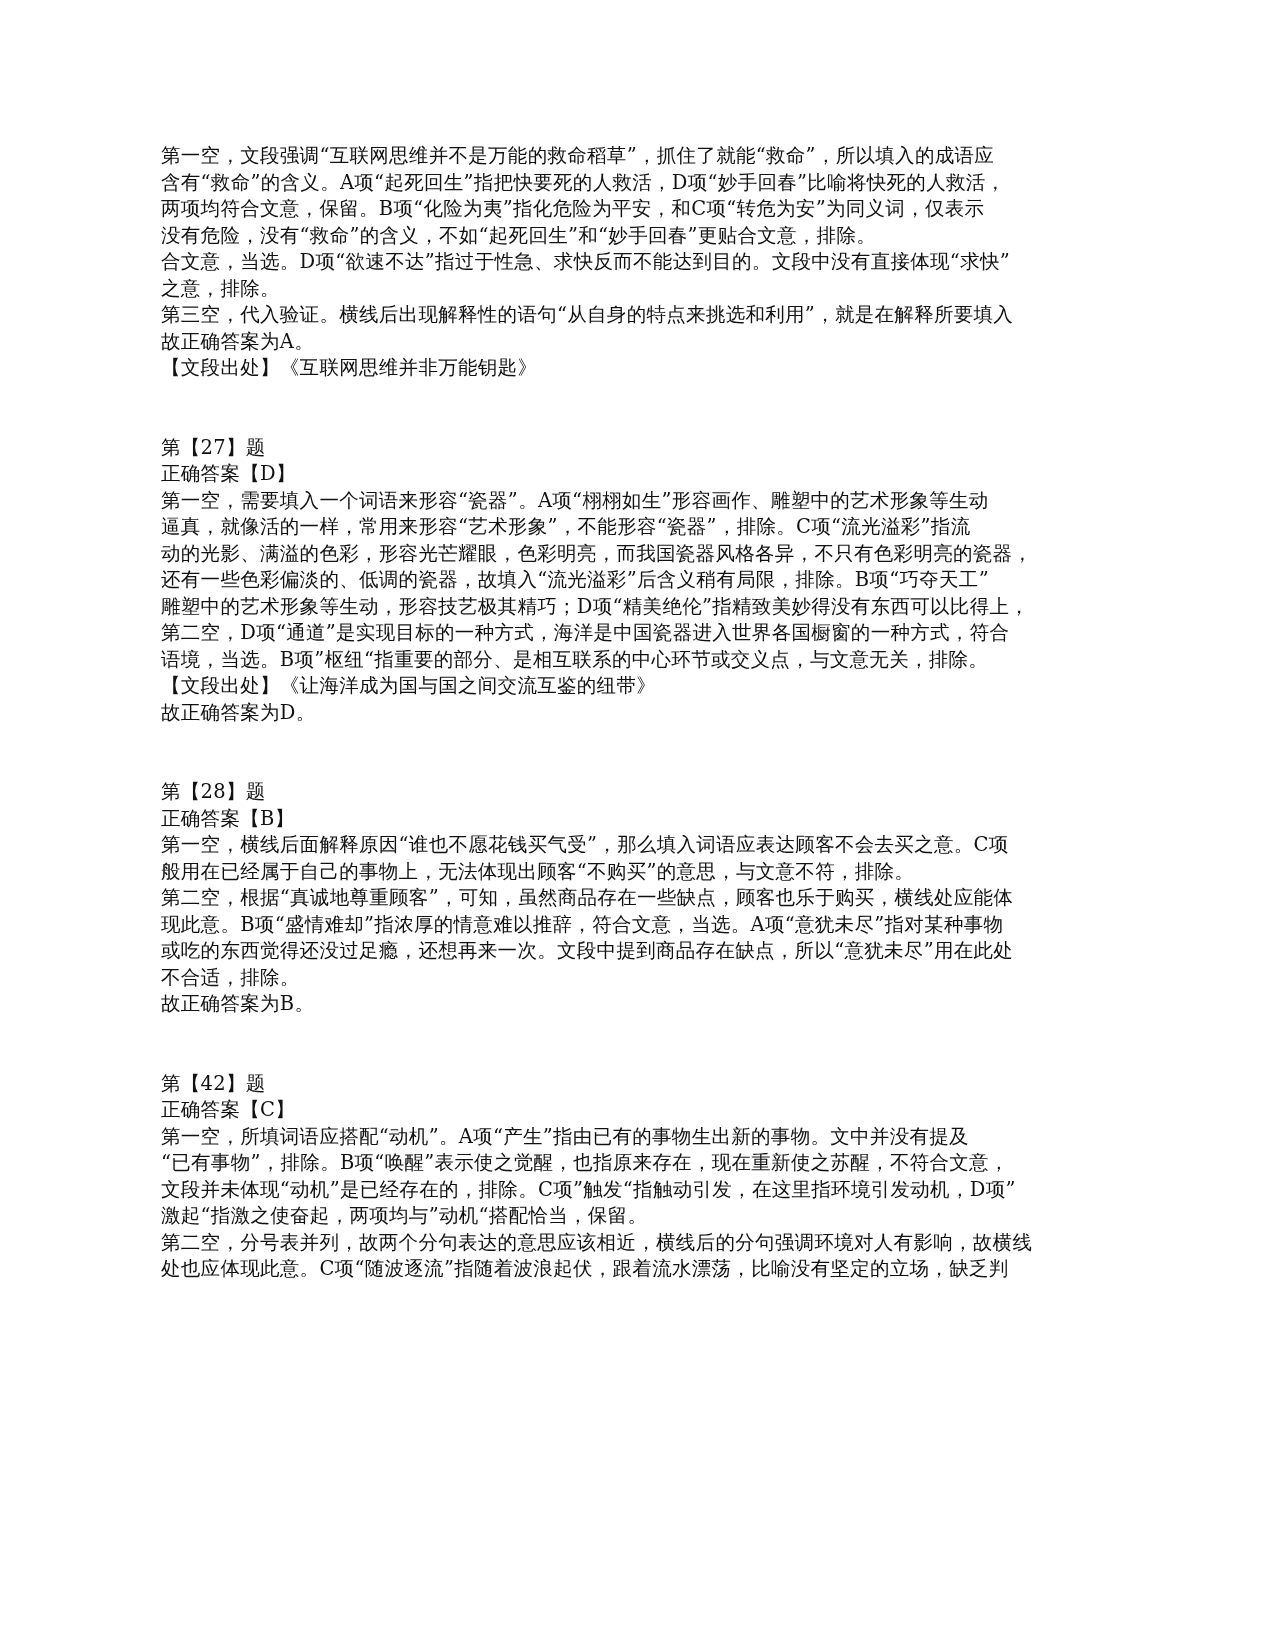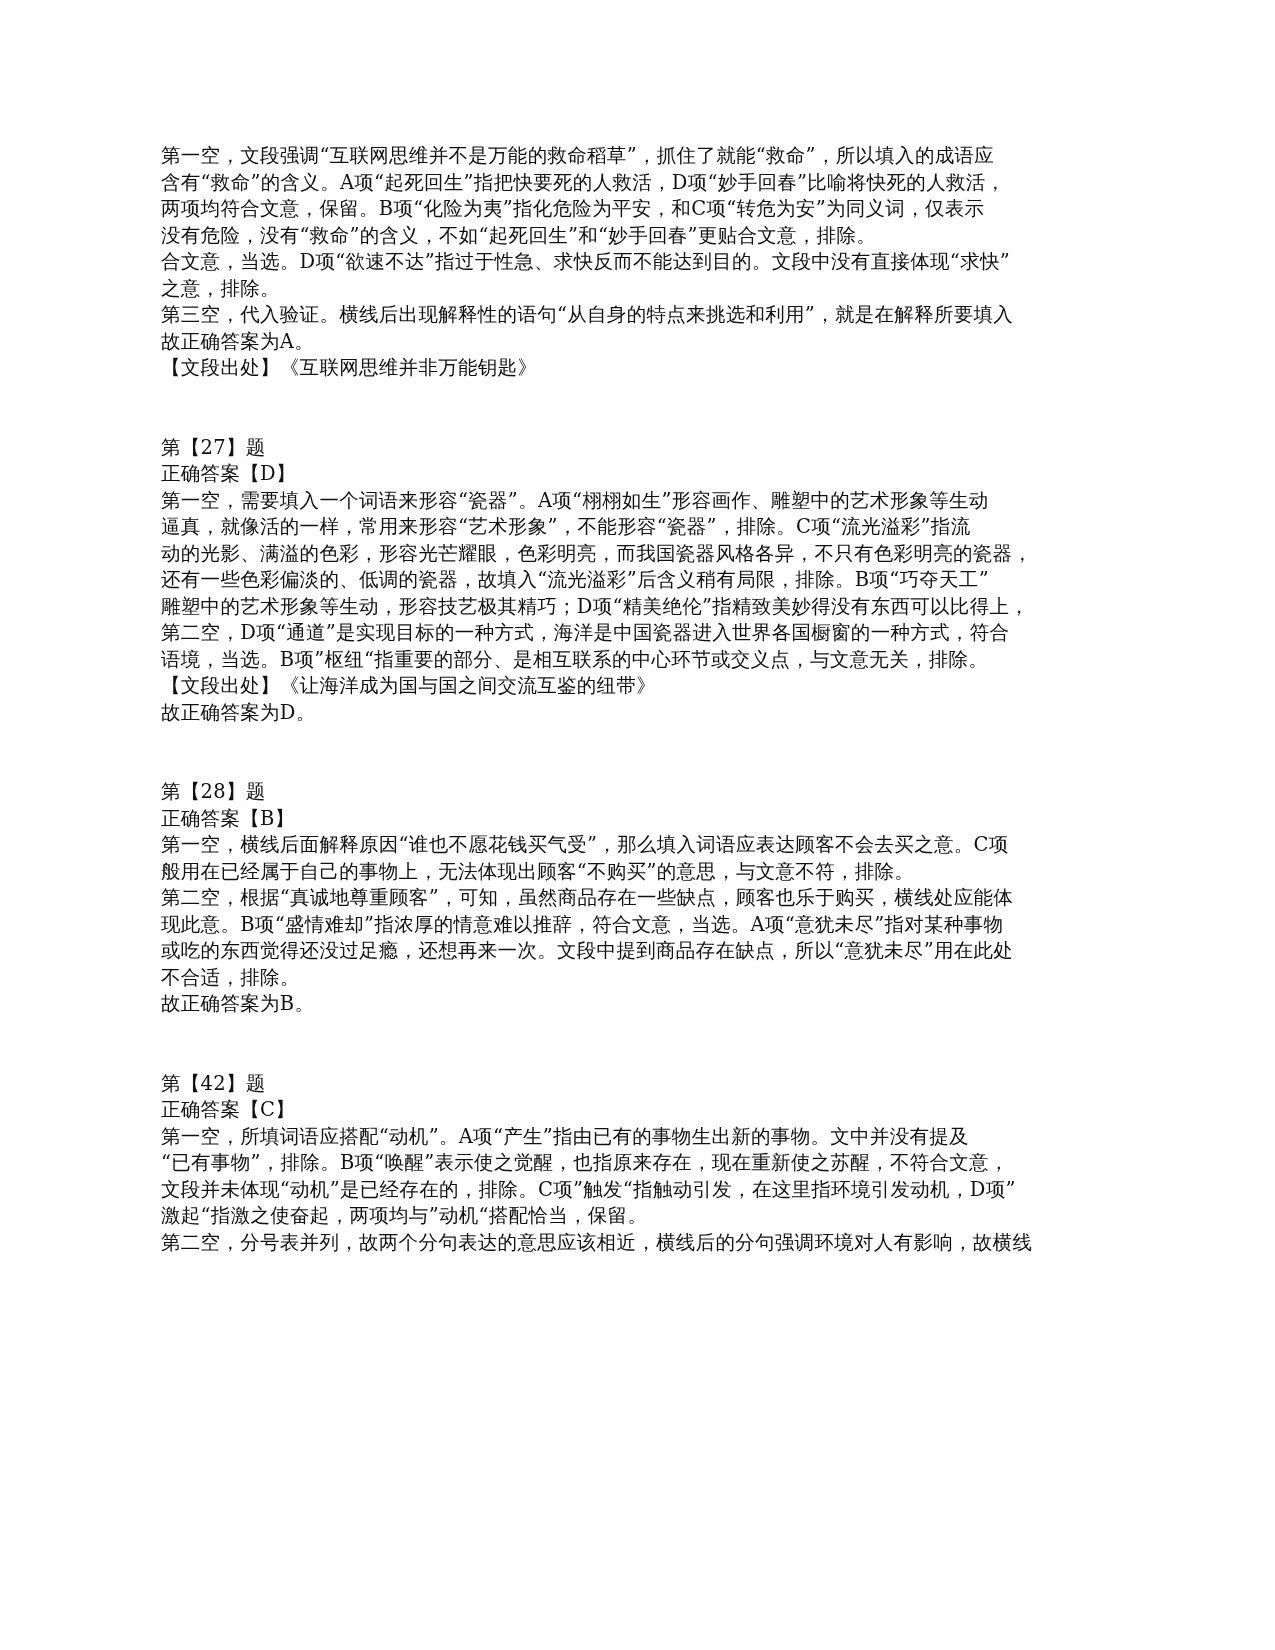--- a/index.html
+++ b/index.html
@@ -73,15 +73,16 @@
   <div class="gap"></div>
 
   <section>
     <div class="line">第【42】题</div>
     <div class="line">正确答案【C】</div>
     <div class="line">第一空，所填词语应搭配“动机”。A项“产生”指由已有的事物生出新的事物。文中并没有提及</div>
     <div class="line">“已有事物”，排除。B项“唤醒”表示使之觉醒，也指原来存在，现在重新使之苏醒，不符合文意，</div>
     <div class="line">文段并未体现“动机”是已经存在的，排除。C项”触发“指触动引发，在这里指环境引发动机，D项”</div>
     <div class="line">激起“指激之使奋起，两项均与”动机“搭配恰当，保留。</div>
     <div class="line">第二空，分号表并列，故两个分句表达的意思应该相近，横线后的分句强调环境对人有影响，故横线</div>
+    <div class="line">处也应体现此意。C项“随波逐流”指随着波浪起伏，跟着流水漂荡，比喻没有坚定的立场，缺乏判</div>
   </section>
 
 </div>
 
 </body></html>

